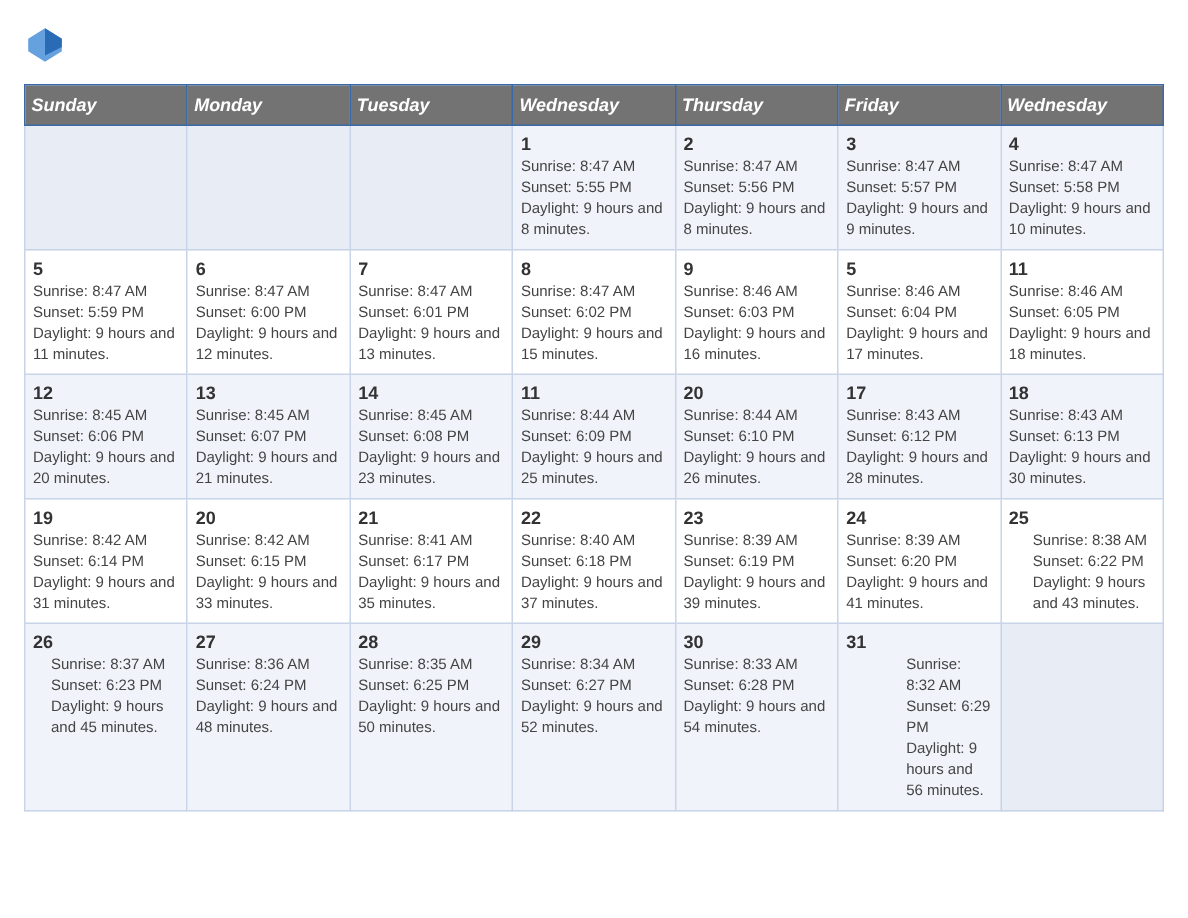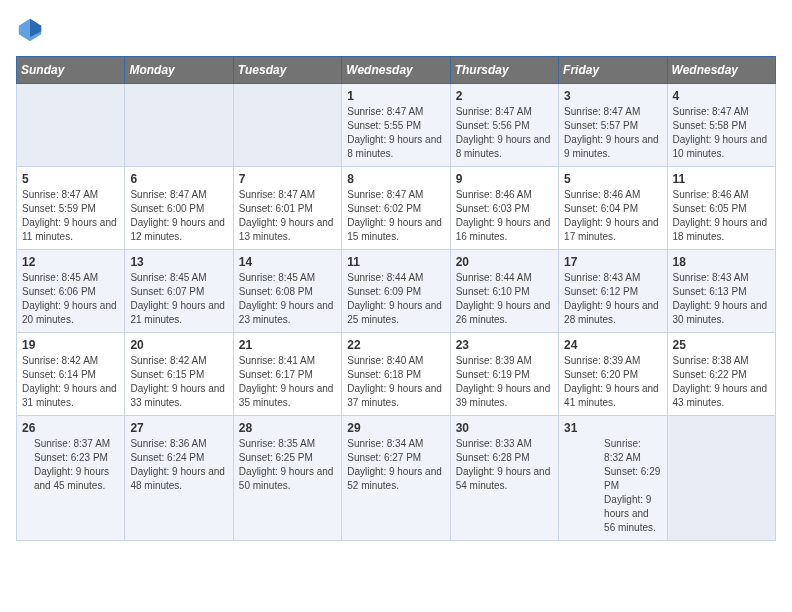--- a/index.html
+++ b/index.html
@@ -281,21 +281,21 @@
 Daylight: 9 hours and 39 minutes.</div>
         </td>
         <td>
           <div class="day-number">24</div>
           <div class="day-info" style="white-space: pre-line;">Sunrise: 8:39 AM
 Sunset: 6:20 PM
 Daylight: 9 hours and 41 minutes.</div>
         </td>
         <td>
           <div class="day-number">25</div>
-          <div class="day-info" style="white-space: pre-line;">Sunrise: 8:38 AM
+          <div class="day-info" style="white-space: pre-line; margin-left: 16px;">Sunrise: 8:38 AM
 Sunset: 6:22 PM
 Daylight: 9 hours and 43 minutes.</div>
         </td>
       </tr>
       <tr>
         <td>
           <div class="day-number">26</div>
           <div class="day-info" style="white-space: pre-line; margin-left: 12px;">Sunrise: 8:37 AM
 Sunset: 6:23 PM
 Daylight: 9 hours and 45 minutes.</div>

